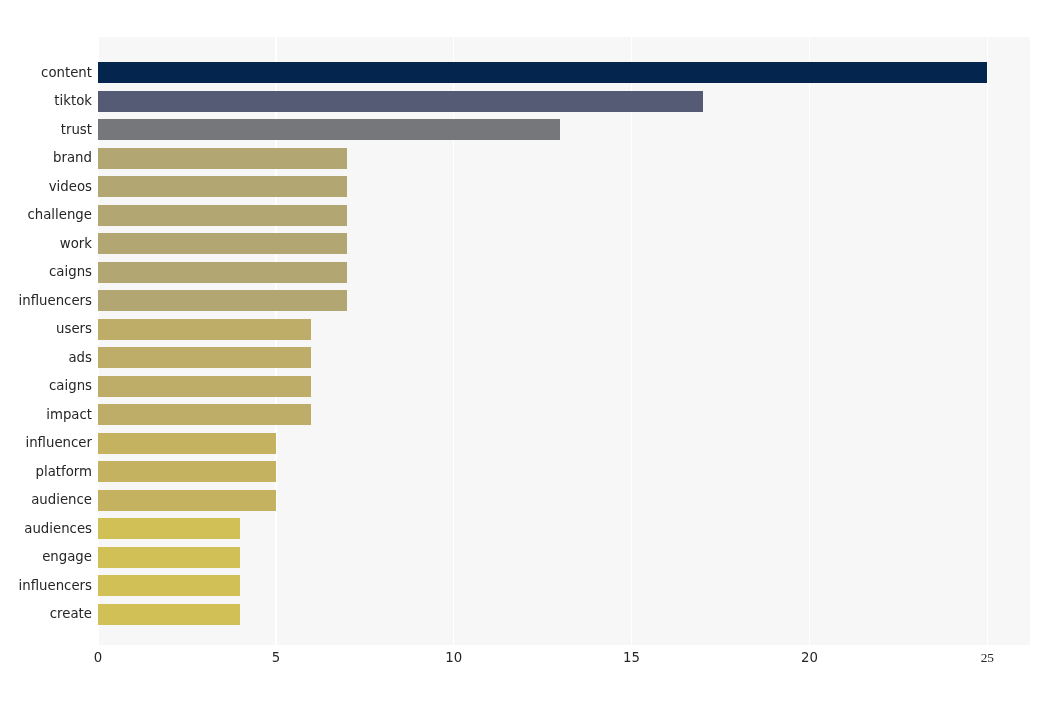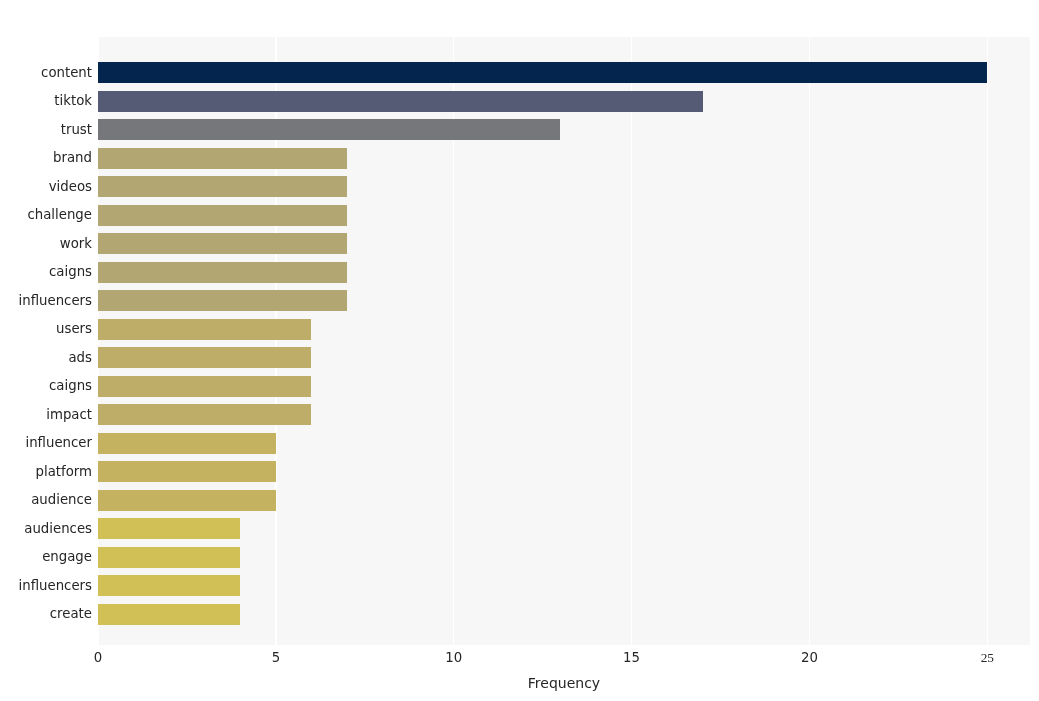--- a/index.html
+++ b/index.html
@@ -176,15 +176,14 @@
 
   <div id="xlabels">
       <div class="xlabel" style="left: 98px;">0</div>
       <div class="xlabel" style="left: 275.863px;">5</div>
       <div class="xlabel" style="left: 453.725px;">10</div>
       <div class="xlabel" style="left: 631.588px;">15</div>
       <div class="xlabel" style="left: 809.45px;">20</div>
       <div class="xlabel" style="left: 987.313px; font-family: Liberation Serif, serif;">25</div>
     </div>
 
-  <div id="xaxis-title">Frequency</div>
 
 </div>
 
 </body></html>

